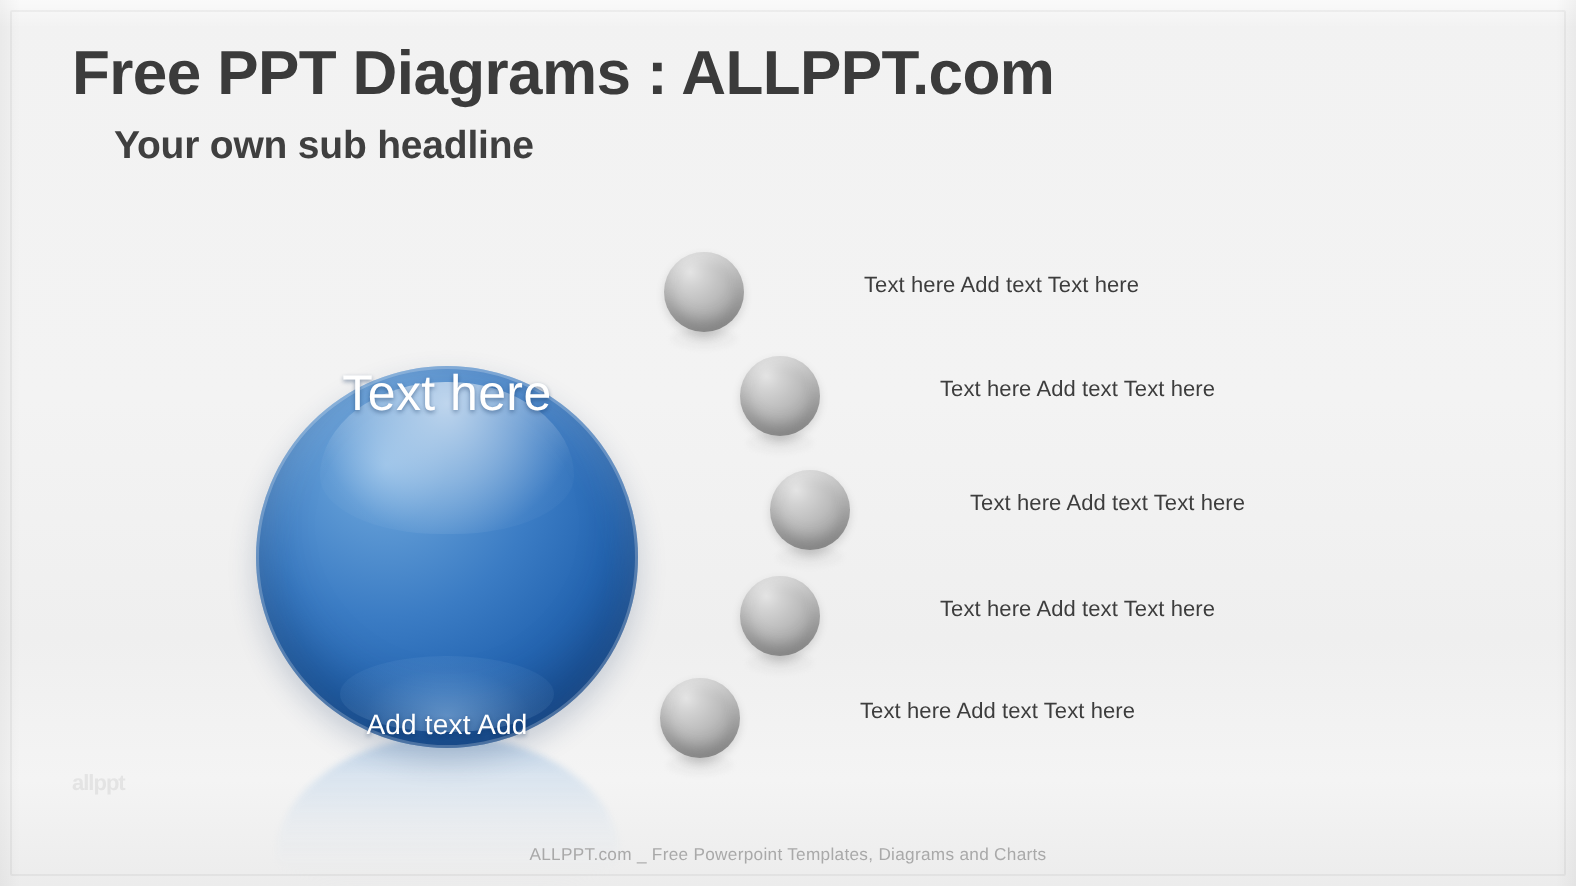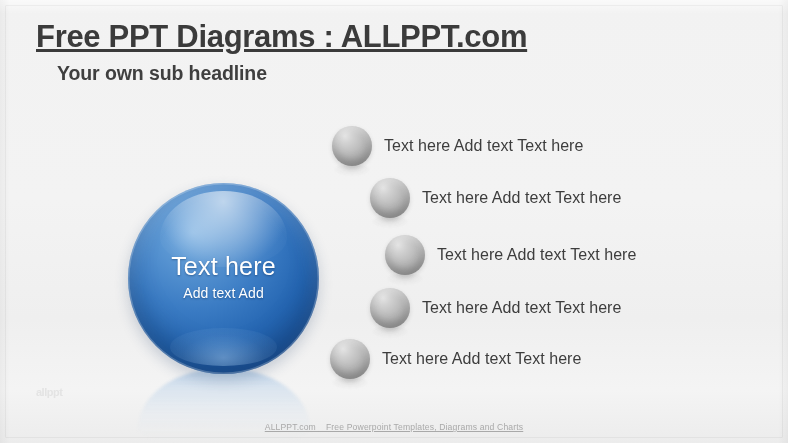--- a/index.html
+++ b/index.html
@@ -44,21 +44,20 @@
   
   #title {
     position: absolute;
     left: 36px;
     top: 19px;
     font-size: 31px;
     font-weight: bold;
     color: #3b3b3b;
     letter-spacing: -0.3px;
     white-space: nowrap;
-    text-decoration: underline;
   }
   #subtitle {
     position: absolute;
     left: 57px;
     top: 62px;
     font-size: 19.5px;
     font-weight: bold;
     color: #3f3f3f;
     letter-spacing: -0.1px;
     white-space: nowrap;
@@ -120,21 +119,21 @@
   }
   #blue-text {
     position: absolute;
     left: 0;
     top: 0;
     width: 191px;
     height: 191px;
     display: flex;
     flex-direction: column;
     align-items: center;
-    justify-content: center;
+    justify-content: space-between;
     text-align: center;
     color: #ffffff;
     text-shadow: 0 1px 2px rgba(12,45,88,0.45);
     pointer-events: none;
   }
   #blue-text .line1 {
     font-size: 25px;
     line-height: 28px;
     letter-spacing: 0.2px;
   }
@@ -191,36 +190,36 @@
     height: 11px;
     border-radius: 50%;
     background: radial-gradient(ellipse at 50% 20%, rgba(175,175,175,0.42) 0%, rgba(205,205,205,0.20) 50%, rgba(235,235,235,0) 100%);
     filter: blur(1px);
     pointer-events: none;
   }
   .item-label {
     position: absolute;
     top: 11px;
     white-space: nowrap;
-    font-size: 16px;
+    font-size: 11px;
     color: #3d3d3d;
     letter-spacing: 0.05px;
+    margin-left: 48px;
   }
 
   
   #footer {
     position: absolute;
     left: 0;
     right: 0;
     top: 422px;
     text-align: center;
     font-size: 8.6px;
     color: #a9a9a9;
     letter-spacing: 0.15px;
-    text-decoration: underline;
   }
   #watermark {
     position: absolute;
     left: 36px;
     top: 386px;
     font-size: 11px;
     font-weight: bold;
     color: rgba(150,150,150,0.17);
     letter-spacing: -0.5px;
   }

